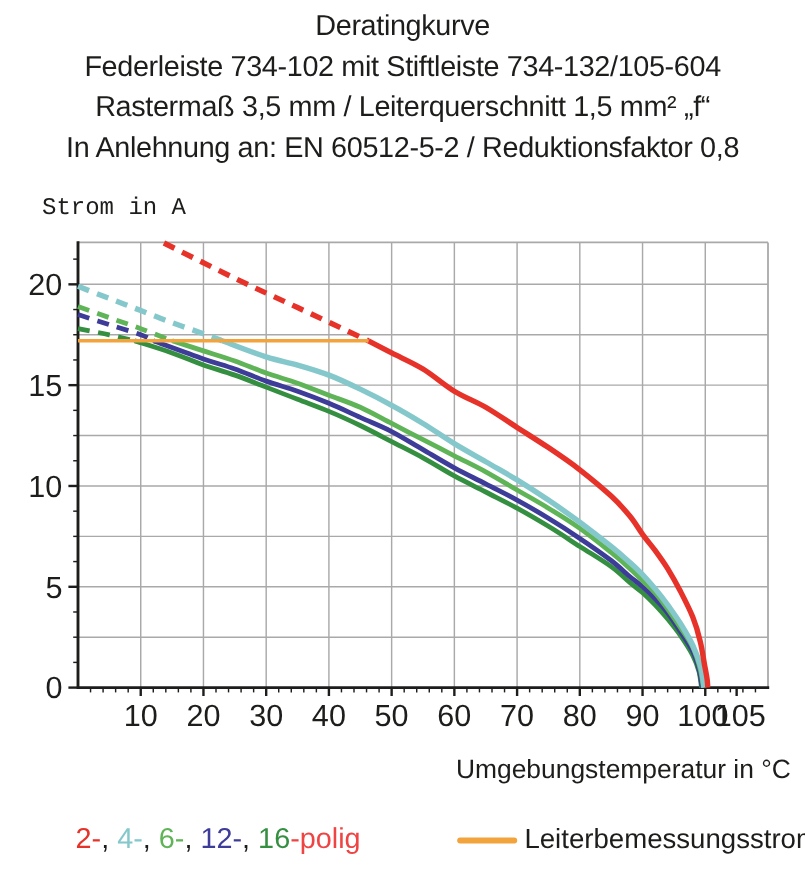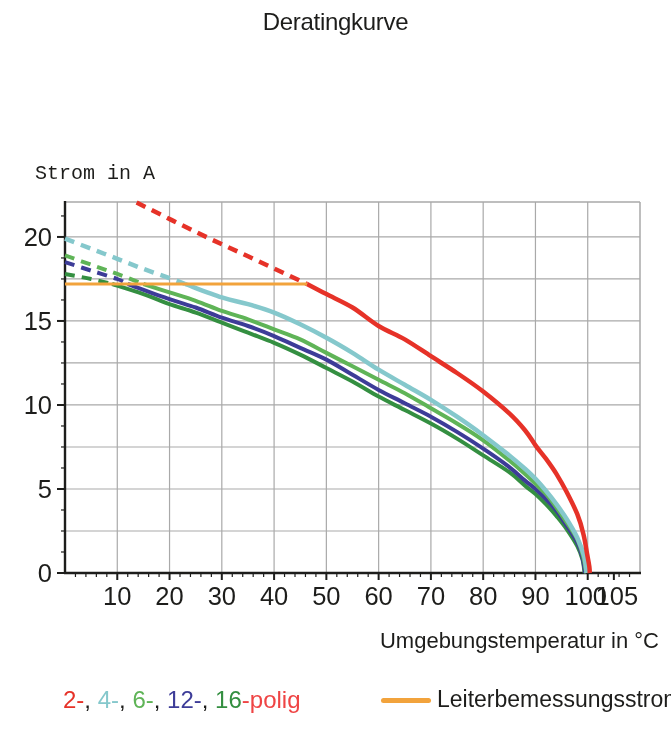--- a/index.html
+++ b/index.html
@@ -27,20 +27,23 @@
   .rated-swatch{
     position:absolute;left:381px;top:12px;width:50px;height:5px;border-radius:3px;
   }
   .rated-label{position:absolute;left:437px;top:0;font-size:23px;}
 </style>
 </head>
 <body>
 
 <div class="titles">
   <div>Deratingkurve</div>
+  <div>Federleiste 734-102 mit Stiftleiste 734-132/105-604</div>
+  <div>Rastermaß 3,5 mm / Leiterquerschnitt 1,5 mm² „f“</div>
+  <div>In Anlehnung an: EN 60512-5-2 / Reduktionsfaktor 0,8</div>
 </div>
 
 <div class="y-axis-title">Strom in A</div>
 
 <svg id="chart" width="671" height="671" viewBox="0 0 671 671">
     <line x1="117.27272727272728" y1="202" x2="117.27272727272728" y2="573" stroke="#a9a9a9" stroke-width="1.2"></line>
     <line x1="169.54545454545456" y1="202" x2="169.54545454545456" y2="573" stroke="#a9a9a9" stroke-width="1.2"></line>
     <line x1="221.8181818181818" y1="202" x2="221.8181818181818" y2="573" stroke="#a9a9a9" stroke-width="1.2"></line>
     <line x1="274.0909090909091" y1="202" x2="274.0909090909091" y2="573" stroke="#a9a9a9" stroke-width="1.2"></line>
     <line x1="326.3636363636364" y1="202" x2="326.3636363636364" y2="573" stroke="#a9a9a9" stroke-width="1.2"></line>

